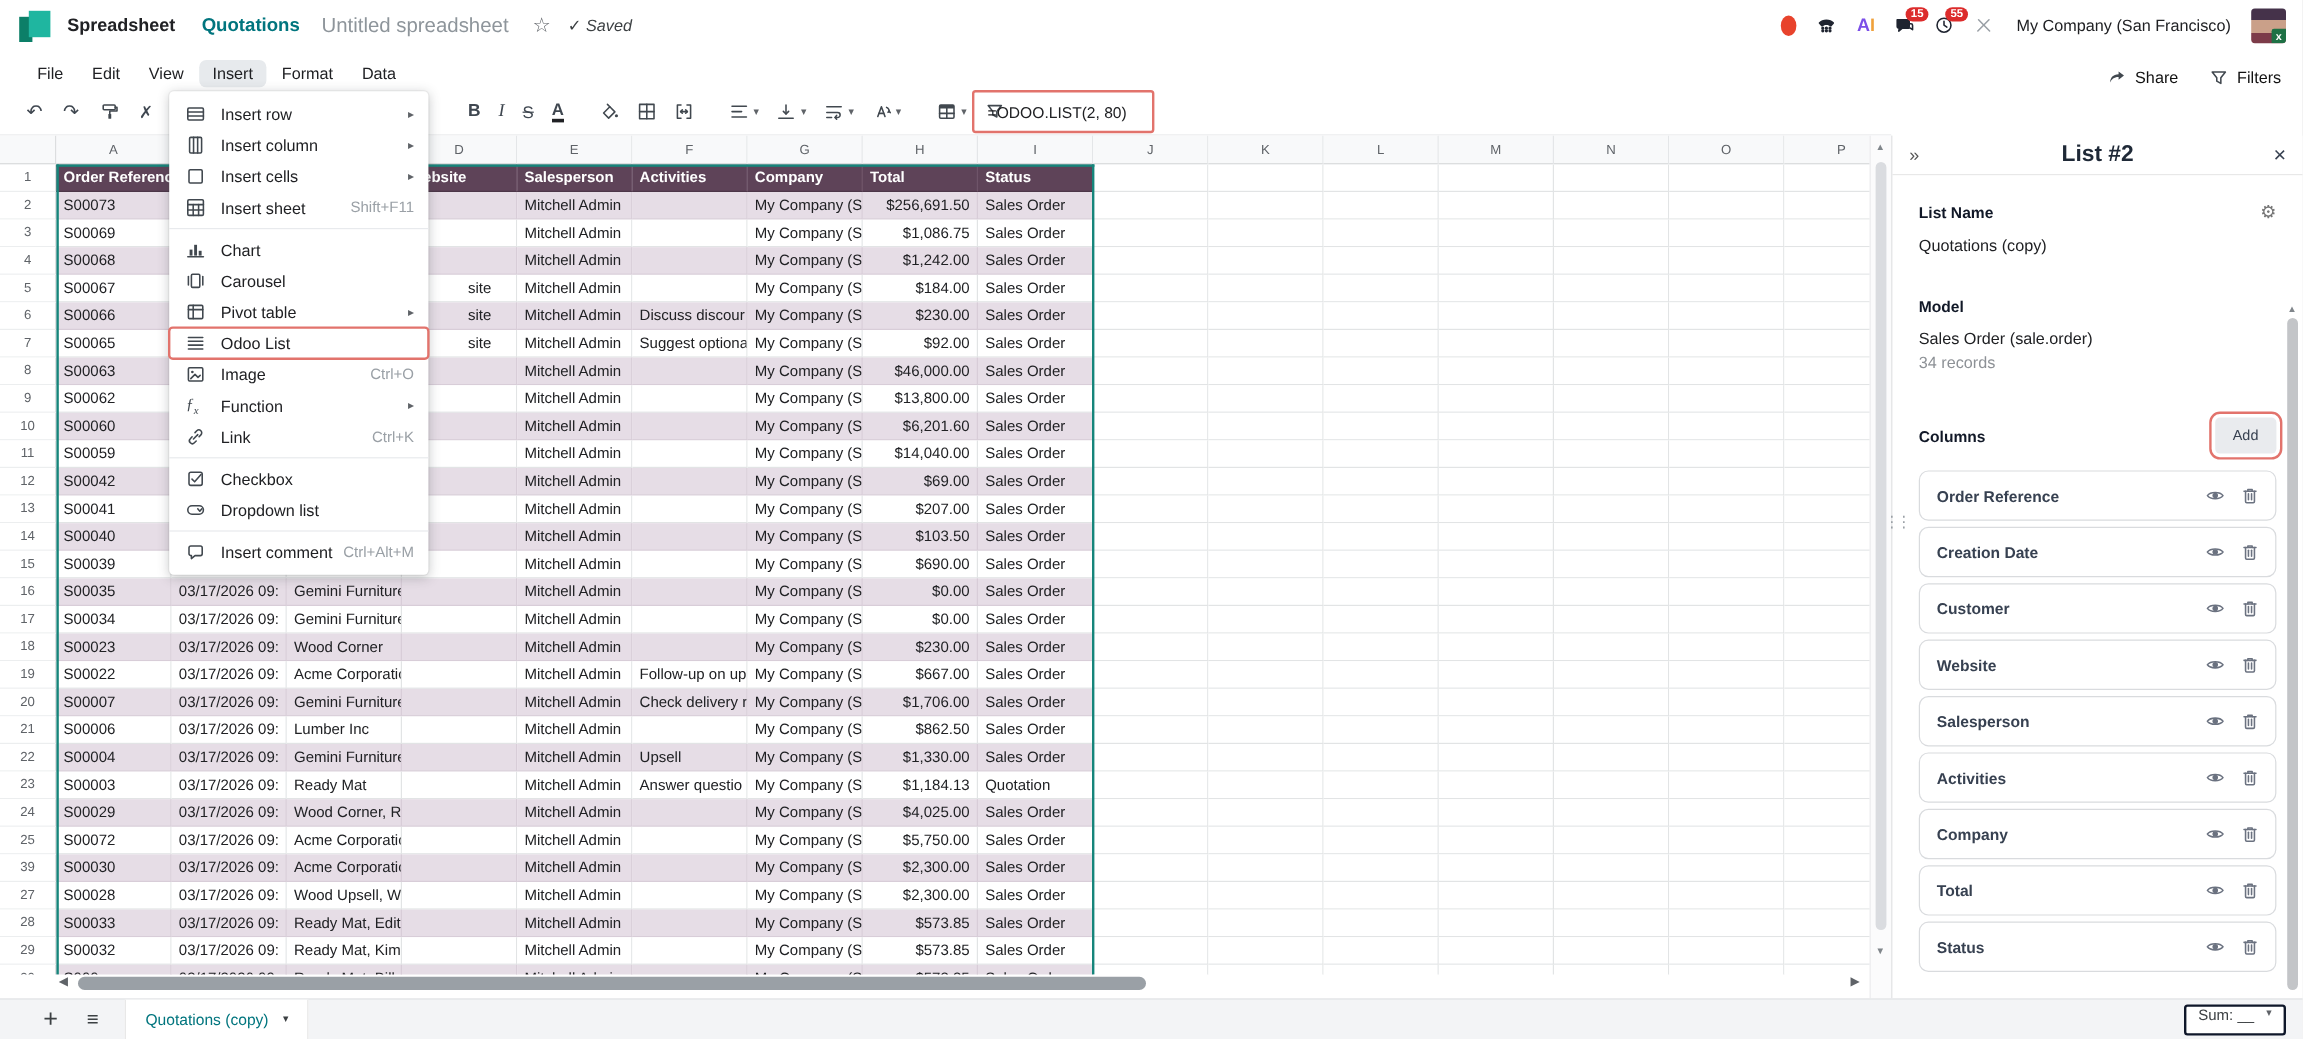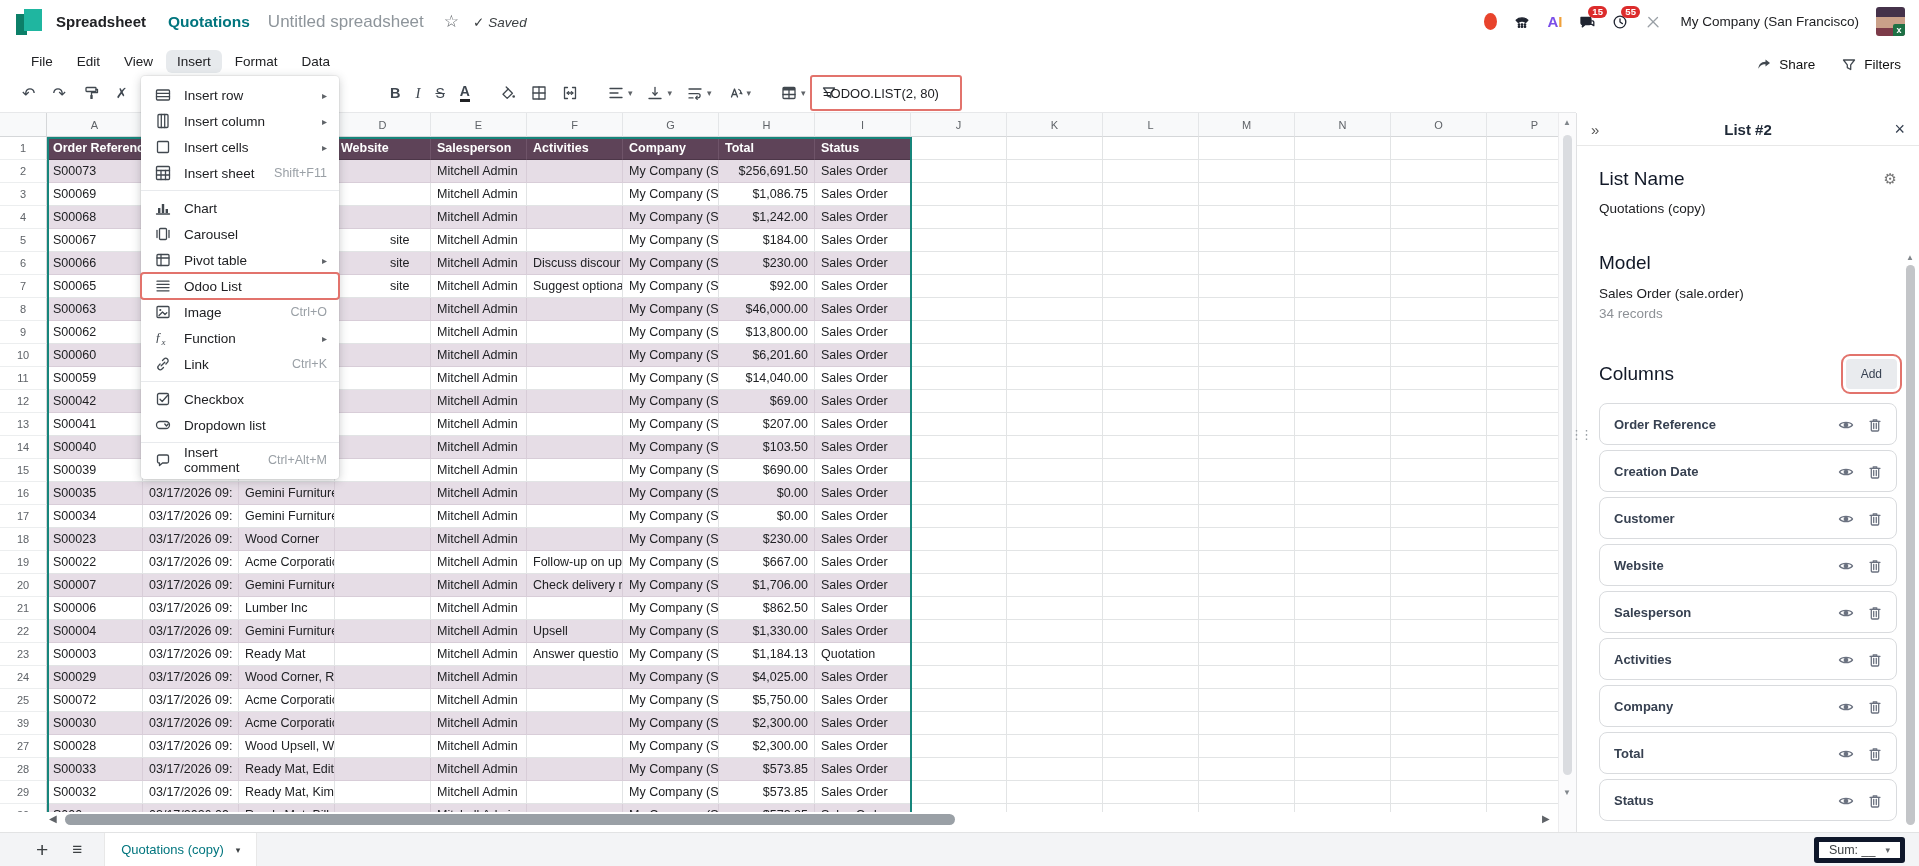--- a/index.html
+++ b/index.html
@@ -79,40 +79,40 @@
            pointer-events:none;z-index:6}
   
   #vscroll{position:absolute;left:1558px;top:113px;width:18px;height:719px;background:#fbfbfc;border-left:1px solid #ececee}
   #vscroll .ar{position:absolute;left:4px;font-size:8px;color:#80868b}
   #vscroll .thumb{position:absolute;left:4px;top:22px;width:9px;height:640px;background:#dadce0;border-radius:5px}
   
   #hscroll-thumb{position:absolute;left:65px;top:814px;width:890px;height:11px;background:#9aa0a6;border-radius:6px;z-index:7}
   .hsar{position:absolute;top:813px;font-size:10px;color:#5f6368;z-index:7}
 
   
-  #insmenu{position:absolute;left:141px;top:76px;width:198px;background:#fff;z-index:50;border-radius:4px;
+  #insmenu{position:absolute;left:141px;top:76px;width:216px;background:#fff;z-index:50;border-radius:4px;
            box-shadow:0 2px 10px rgba(60,64,67,.28),0 0 0 1px rgba(60,64,67,.06);padding:6px 0}
   .ins-item{height:26px;display:flex;align-items:center;padding:0 12px 0 14px;position:relative}
   .ins-item .mico{width:16px;margin-right:13px;display:flex;align-items:center}
   .ins-item .mlabel{font-size:13.5px;color:#202124;flex:1}
   .ins-item .mshort{font-size:12.5px;color:#9aa0a6}
   .ins-item .msub{font-size:10px;color:#5f6368}
   .ins-item.ringed{outline:2px solid #e2736c;outline-offset:-1px;border-radius:3px}
   .ins-div{height:1px;background:#e8eaed;margin:4px 0}
   .fxg{font-style:italic;font-family:"Liberation Serif",serif;font-size:13px;color:#41484f}
   .fxg sub{font-size:9px}
 
   
   #sidebar{position:absolute;left:1576px;top:113px;width:343px;height:719px;background:#fff;border-left:1px solid #e0e1e3}
   #sb-head{height:33px;display:flex;align-items:center;border-bottom:1px solid #e8e8e8;padding:0 14px}
   #sb-collapse{font-size:15px;color:#555;width:24px}
-  #sb-title{flex:1;text-align:center;font-size:15px;font-weight:700;color:#1f2937}
+  #sb-title{flex:1;text-align:center;font-size:19px;font-weight:700;color:#1f2937}
   #sb-close{font-size:18px;color:#374151;width:24px;text-align:right}
   #sb-body{padding:0 22px}
-  .sb-h{font-size:19px;font-weight:400;color:#111827}
+  .sb-h{font-size:13px;font-weight:700;color:#111827}
   .sb-row{display:flex;align-items:center;justify-content:space-between}
   #sb-listname-row{margin-top:22px}
   .gear{font-size:15px;color:#757575}
   #sb-listname-val{margin-top:11px;font-size:13.5px;color:#202124}
   #sb-model-h{margin-top:36px}
   #sb-model-val{margin-top:12px;font-size:13.5px;color:#202124}
   #sb-records{margin-top:5px;font-size:13.5px;color:#8d9196}
   #sb-cols-row{margin-top:38px}
   #sb-add{background:#e9ebee;border:none;border-radius:4px;padding:8px 15px;font-size:12px;color:#374151;
           outline:2px solid #e2736c;outline-offset:3px}
@@ -128,22 +128,22 @@
 
   
   #bottombar{position:absolute;left:0;top:832px;right:0;height:34px;background:#f3f4f6;border-top:1px solid #e2e3e4;
              display:flex;align-items:center;padding-left:36px}
   #bb-plus{font-size:21px;color:#3c4043;font-weight:400}
   #bb-list{font-size:17px;color:#3c4043;margin-left:24px}
   #bb-tab{margin-left:22px;height:34px;background:#fff;display:flex;align-items:center;padding:0 16px;
           border-left:1px solid #e8e8e8;border-right:1px solid #e8e8e8}
   #bb-tab .tname{font-size:13px;color:#01757e}
   #bb-tab .caret{font-size:9px;color:#3c4043;margin-left:12px}
-  #sumbox{position:absolute;right:14px;top:4px;height:26px;background:#fff;border:5px solid #0f172a;border-radius:3px;
-          display:flex;align-items:center;padding:0 10px;font-size:12.5px;color:#3c4043}
+  #sumbox{position:absolute;right:14px;top:4px;height:26px;background:#fff;border:2px solid #0f172a;border-radius:3px;
+          display:flex;padding:0 10px;font-size:12.5px;color:#3c4043}
   #sumbox .caret{font-size:9px;margin-left:10px;color:#5f6368}
 </style>
 </head>
 <body>
 
 <div id="app">
 
   <div id="topbar">
     <div id="logo">
         <div class="l1"></div>

